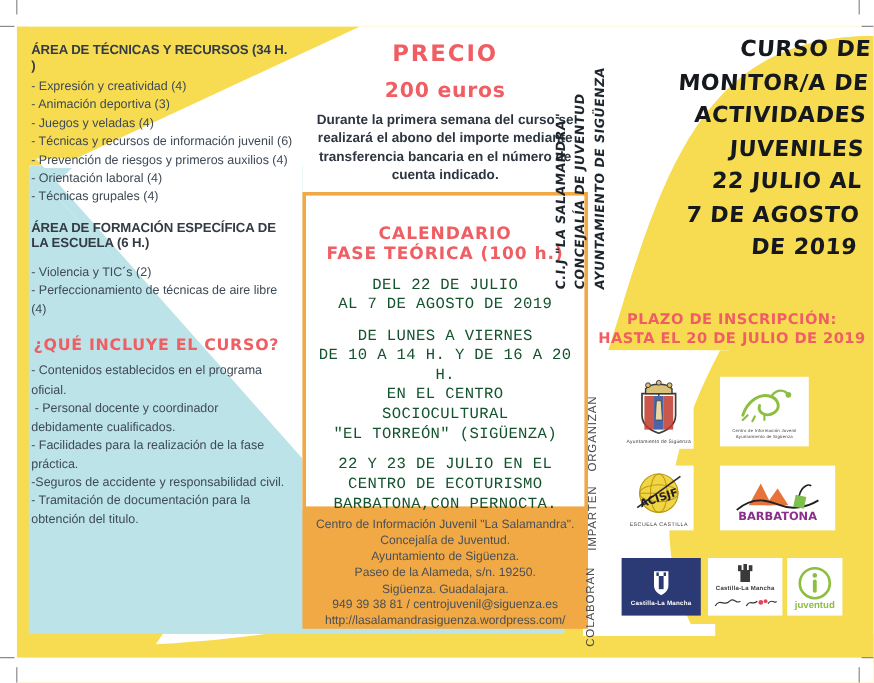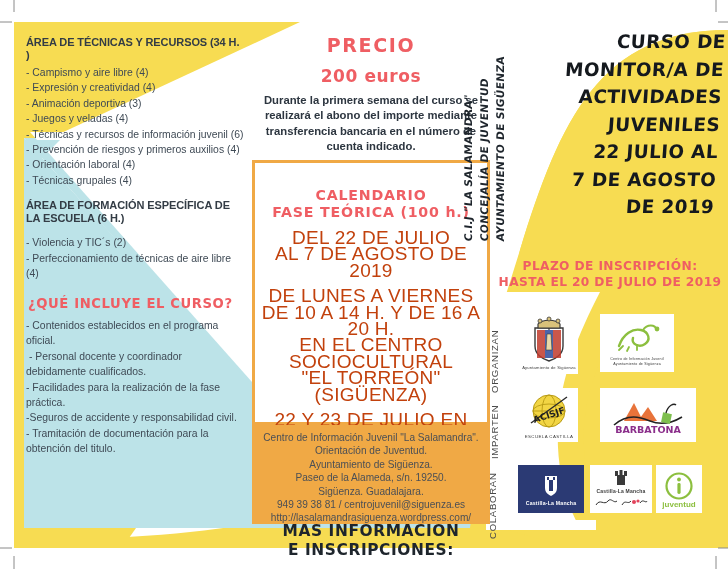--- a/index.html
+++ b/index.html
@@ -98,25 +98,26 @@
   }
   #cal-title {
     color: #ef5e63;
     font-size: 14.2px;
     line-height: 17px;
     letter-spacing: 0.8px;
     font-family: "DejaVu Sans", sans-serif;
     font-weight: 700;
   }
   .cal-block {
-    color: #c2410c;
-    font-size: 19px;
+    color: #14532d;
+    font-size: 13px;
     line-height: 16.4px;
     letter-spacing: 0.3px;
     margin-top: 9px;
+    font-family: Liberation Mono, monospace;
   }
   #cal-more {
     color: #1e252c;
     font-size: 15.4px;
     line-height: 19px;
     letter-spacing: 0.6px;
     font-family: "DejaVu Sans", sans-serif;
     font-weight: 700;
     margin-top: 11px;
   }
@@ -291,21 +292,20 @@
     <line x1="0" y1="548" x2="12" y2="548" stroke="#8a8a8a" stroke-width="1"></line>
     <line x1="14" y1="556" x2="14" y2="569" stroke="#8a8a8a" stroke-width="1"></line>
     <line x1="716" y1="556" x2="716" y2="569" stroke="#8a8a8a" stroke-width="1"></line>
     <line x1="718" y1="548" x2="728" y2="548" stroke="#8a8a8a" stroke-width="1"></line>
   </svg>
 
   <div class="col" id="left-column">
 
     <div>
       <div class="sec-head">ÁREA DE TÉCNICAS Y RECURSOS (34 H. )</div>
-      <div class="item">- Campismo y aire libre (4)</div>
       <div class="item">- Expresión y creatividad (4)</div>
       <div class="item">- Animación deportiva (3)</div>
       <div class="item">- Juegos y veladas (4)</div>
       <div class="item">- Técnicas y recursos de información juvenil (6)</div>
       <div class="item">- Prevención de riesgos y primeros auxilios (4)</div>
       <div class="item">- Orientación laboral (4)</div>
       <div class="item">- Técnicas grupales (4)</div>
     </div>
 
     <div class="gap"></div>
@@ -361,21 +361,21 @@
     </div>
 
     <div id="cal-more" class="hand">
       <div>MÁS INFORMACIÓN</div>
       <div>E INSCRIPCIONES:</div>
     </div>
   </div>
 
   <div id="contact-box">
     <div>Centro de Información Juvenil "La Salamandra".</div>
-    <div>Orientación de Juventud.</div>
+    <div>Concejalía de Juventud.</div>
     <div>Ayuntamiento de Sigüenza.</div>
     <div>Paseo de la Alameda, s/n. 19250.</div>
     <div>Sigüenza. Guadalajara.</div>
     <div>949 39 38 81  /  centrojuvenil@siguenza.es</div>
     <div>http://lasalamandrasiguenza.wordpress.com/</div>
   </div>
 
   <div id="vertical-block">
     <div class="vline" style="left:0px;  top:200px;">C.I.J "LA SALAMANDRA"</div>
     <div class="vline" style="left:16px; top:200px;">CONCEJALÍA DE JUVENTUD</div>

